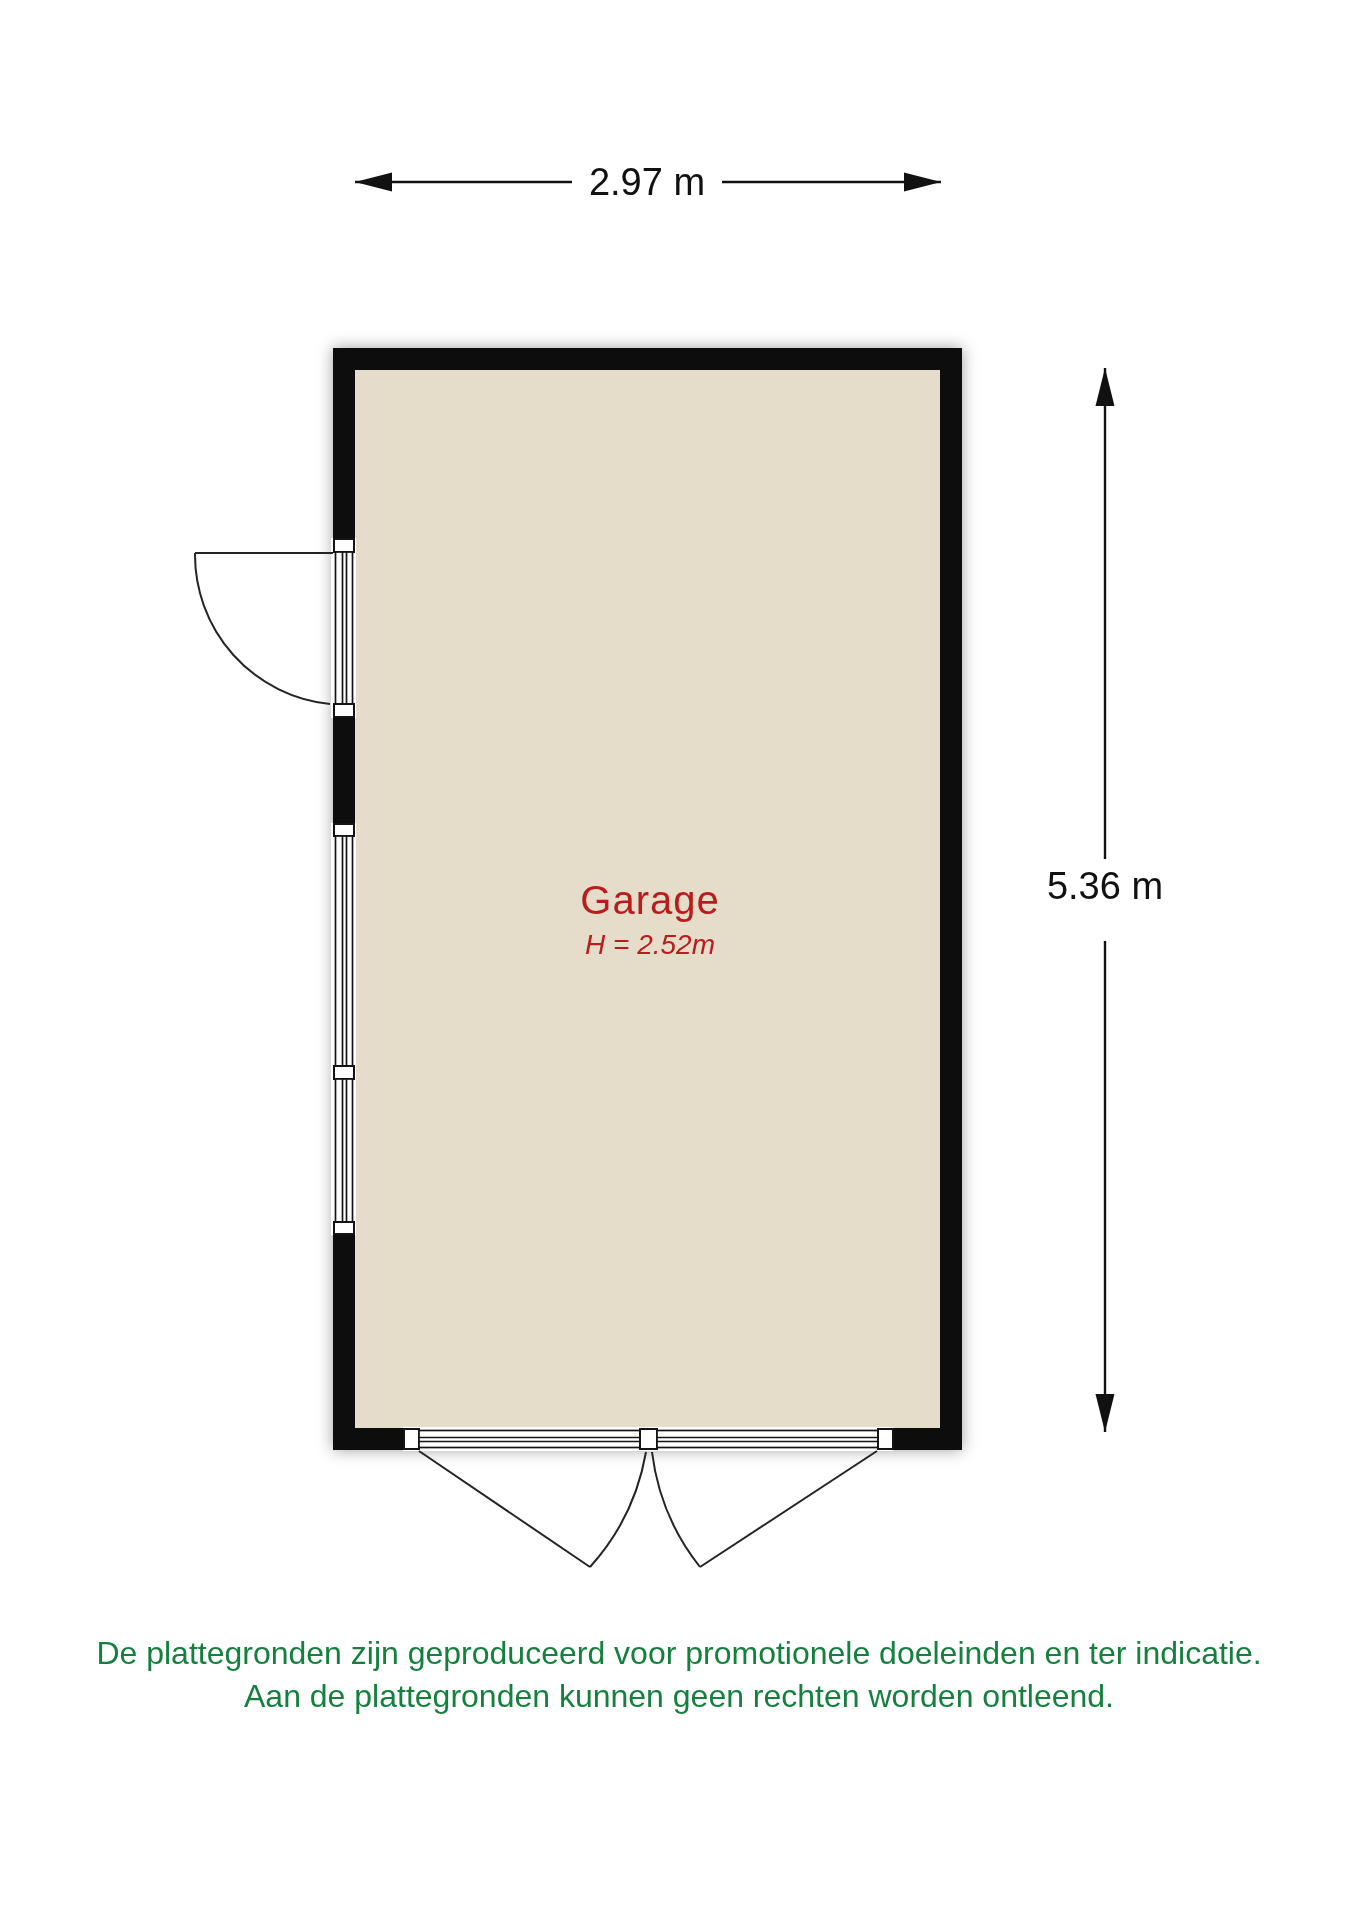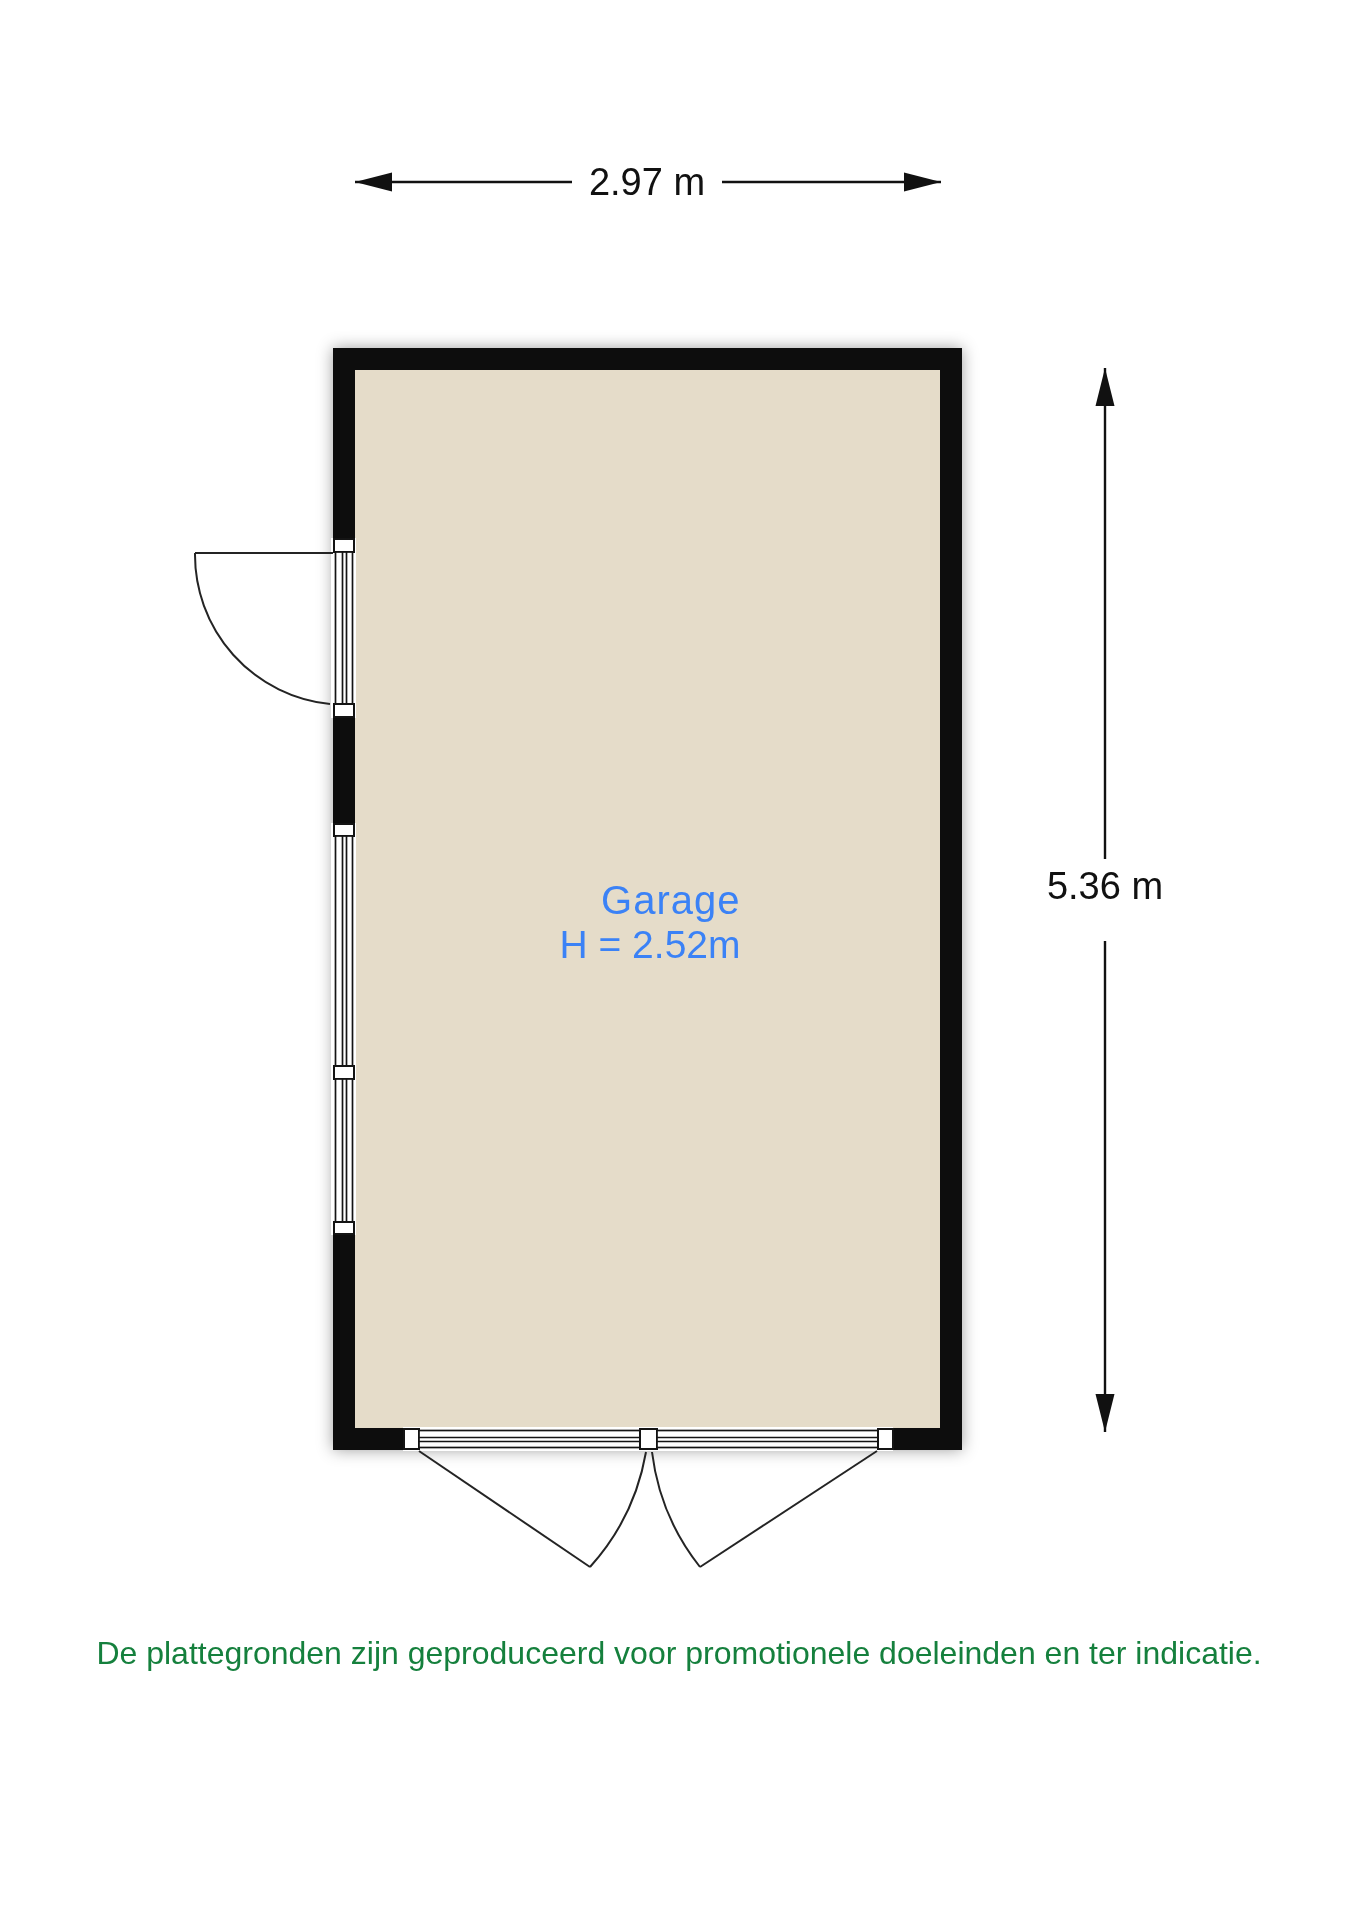--- a/index.html
+++ b/index.html
@@ -27,31 +27,32 @@
     font-size: 38px;
     line-height: 44px;
     white-space: nowrap;
     transform: translateX(-50%);
   }
   .room-label {
     position: absolute;
     left: 650px;
     top: 876px;
     transform: translateX(-50%);
-    text-align: right;
-    color: #3b82f6;
+    text-align: center;
+    color: #b91c1c;
   }
   .room-label .room-name {
     font-size: 40px;
     line-height: 48px;
     letter-spacing: 1px;
   }
   .room-label .room-height {
-    font-size: 39px;
+    font-size: 28px;
     line-height: 42px;
+    font-style: italic;
   }
   .disclaimer {
     position: absolute;
     left: 0;
     top: 1632px;
     width: 1358px;
     text-align: center;
     color: #15803d;
     font-size: 32px;
     line-height: 43px;
@@ -147,15 +148,16 @@
 
   <div class="dim-label" style="left:1105px; top:864px;">5.36 m</div>
 
   <div class="room-label">
     <div class="room-name">Garage</div>
     <div class="room-height">H = 2.52m</div>
   </div>
 
   <div class="disclaimer">
     <div>De plattegronden zijn geproduceerd voor promotionele doeleinden en ter indicatie.</div>
+    <div>Aan de plattegronden kunnen geen rechten worden ontleend.</div>
   </div>
 
 </div>
 
 </body></html>

